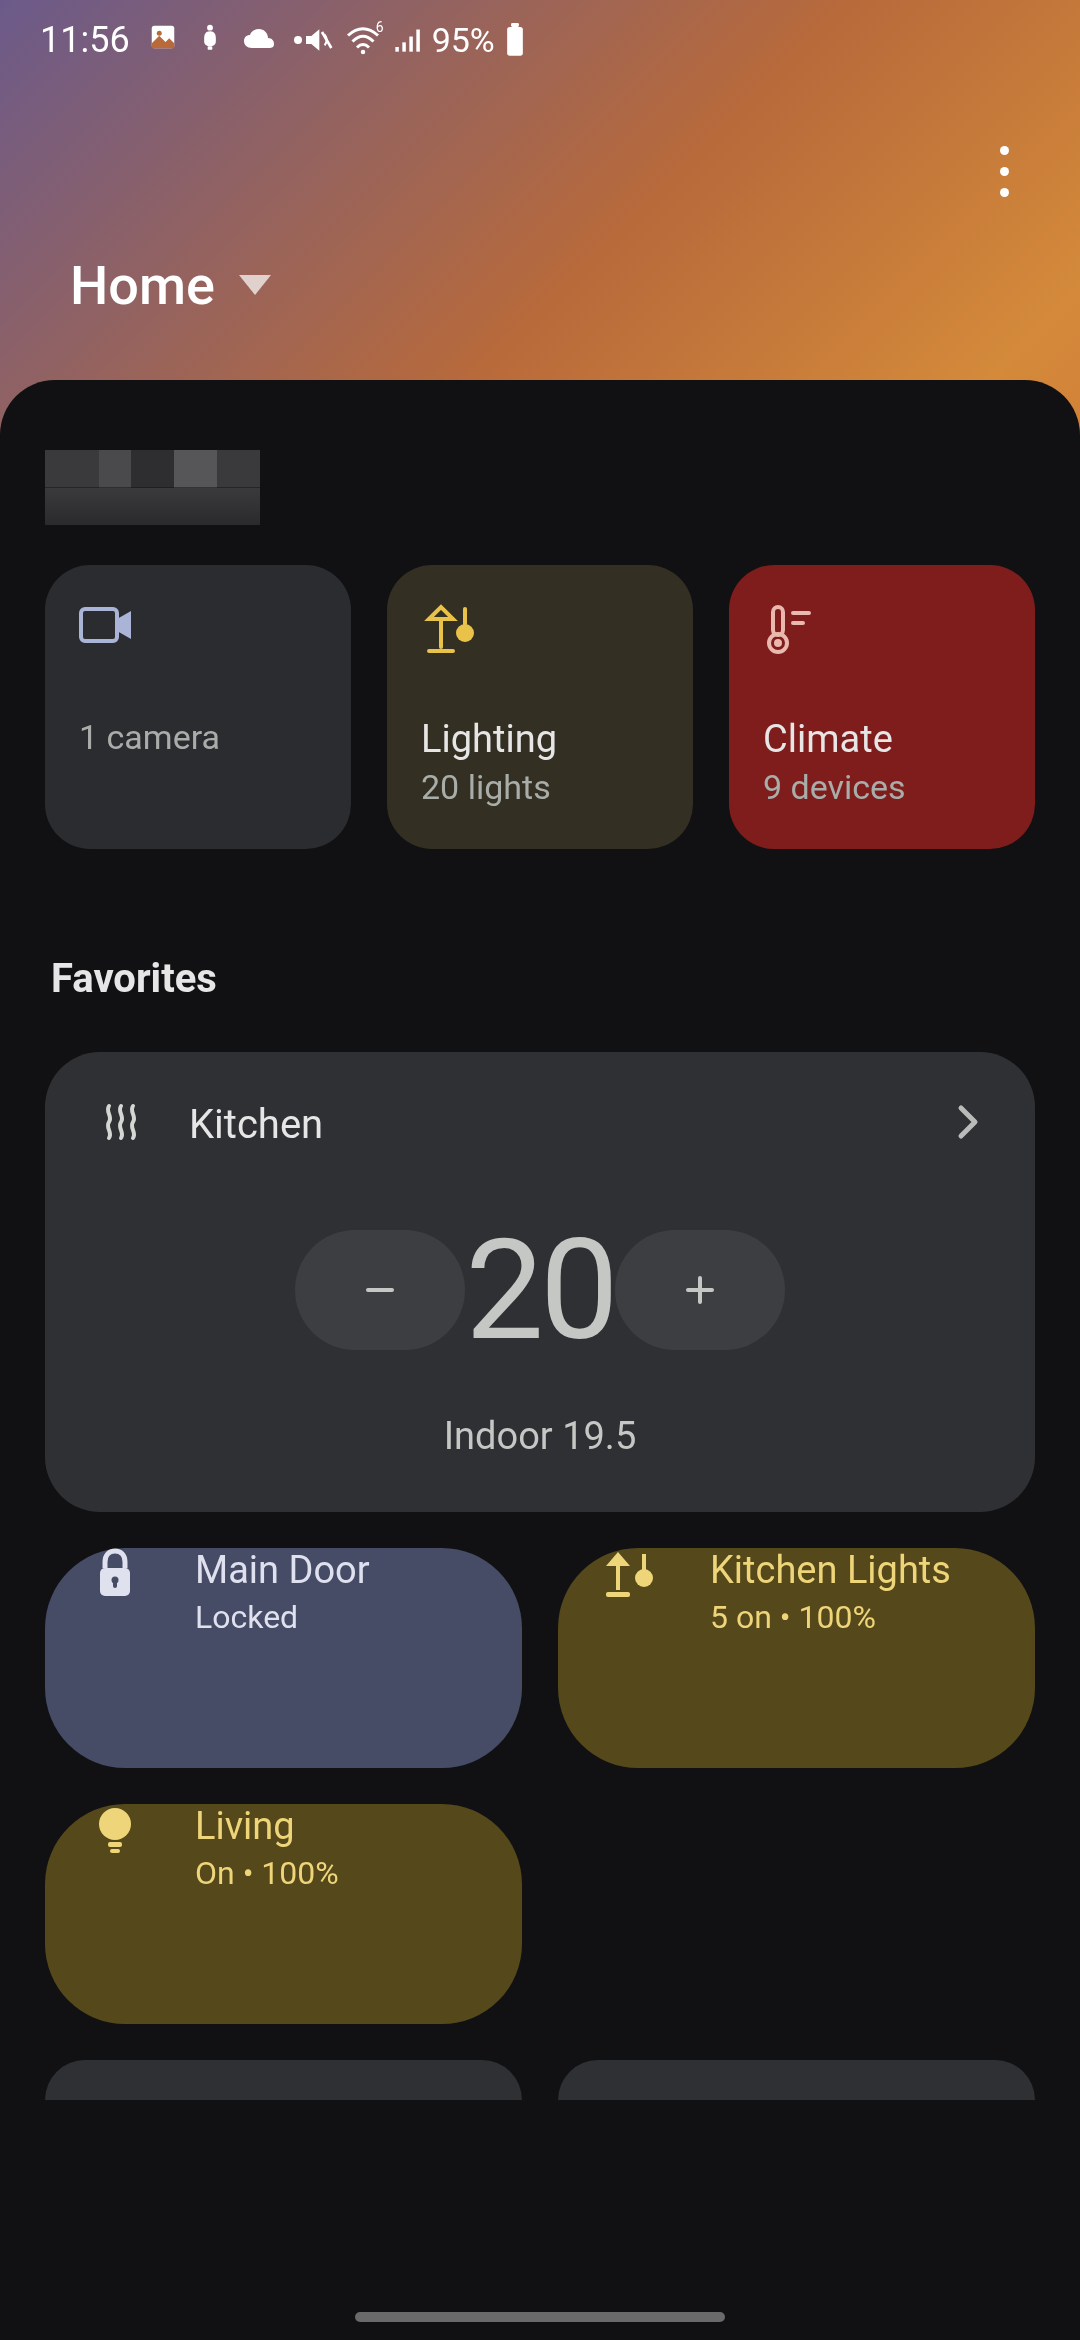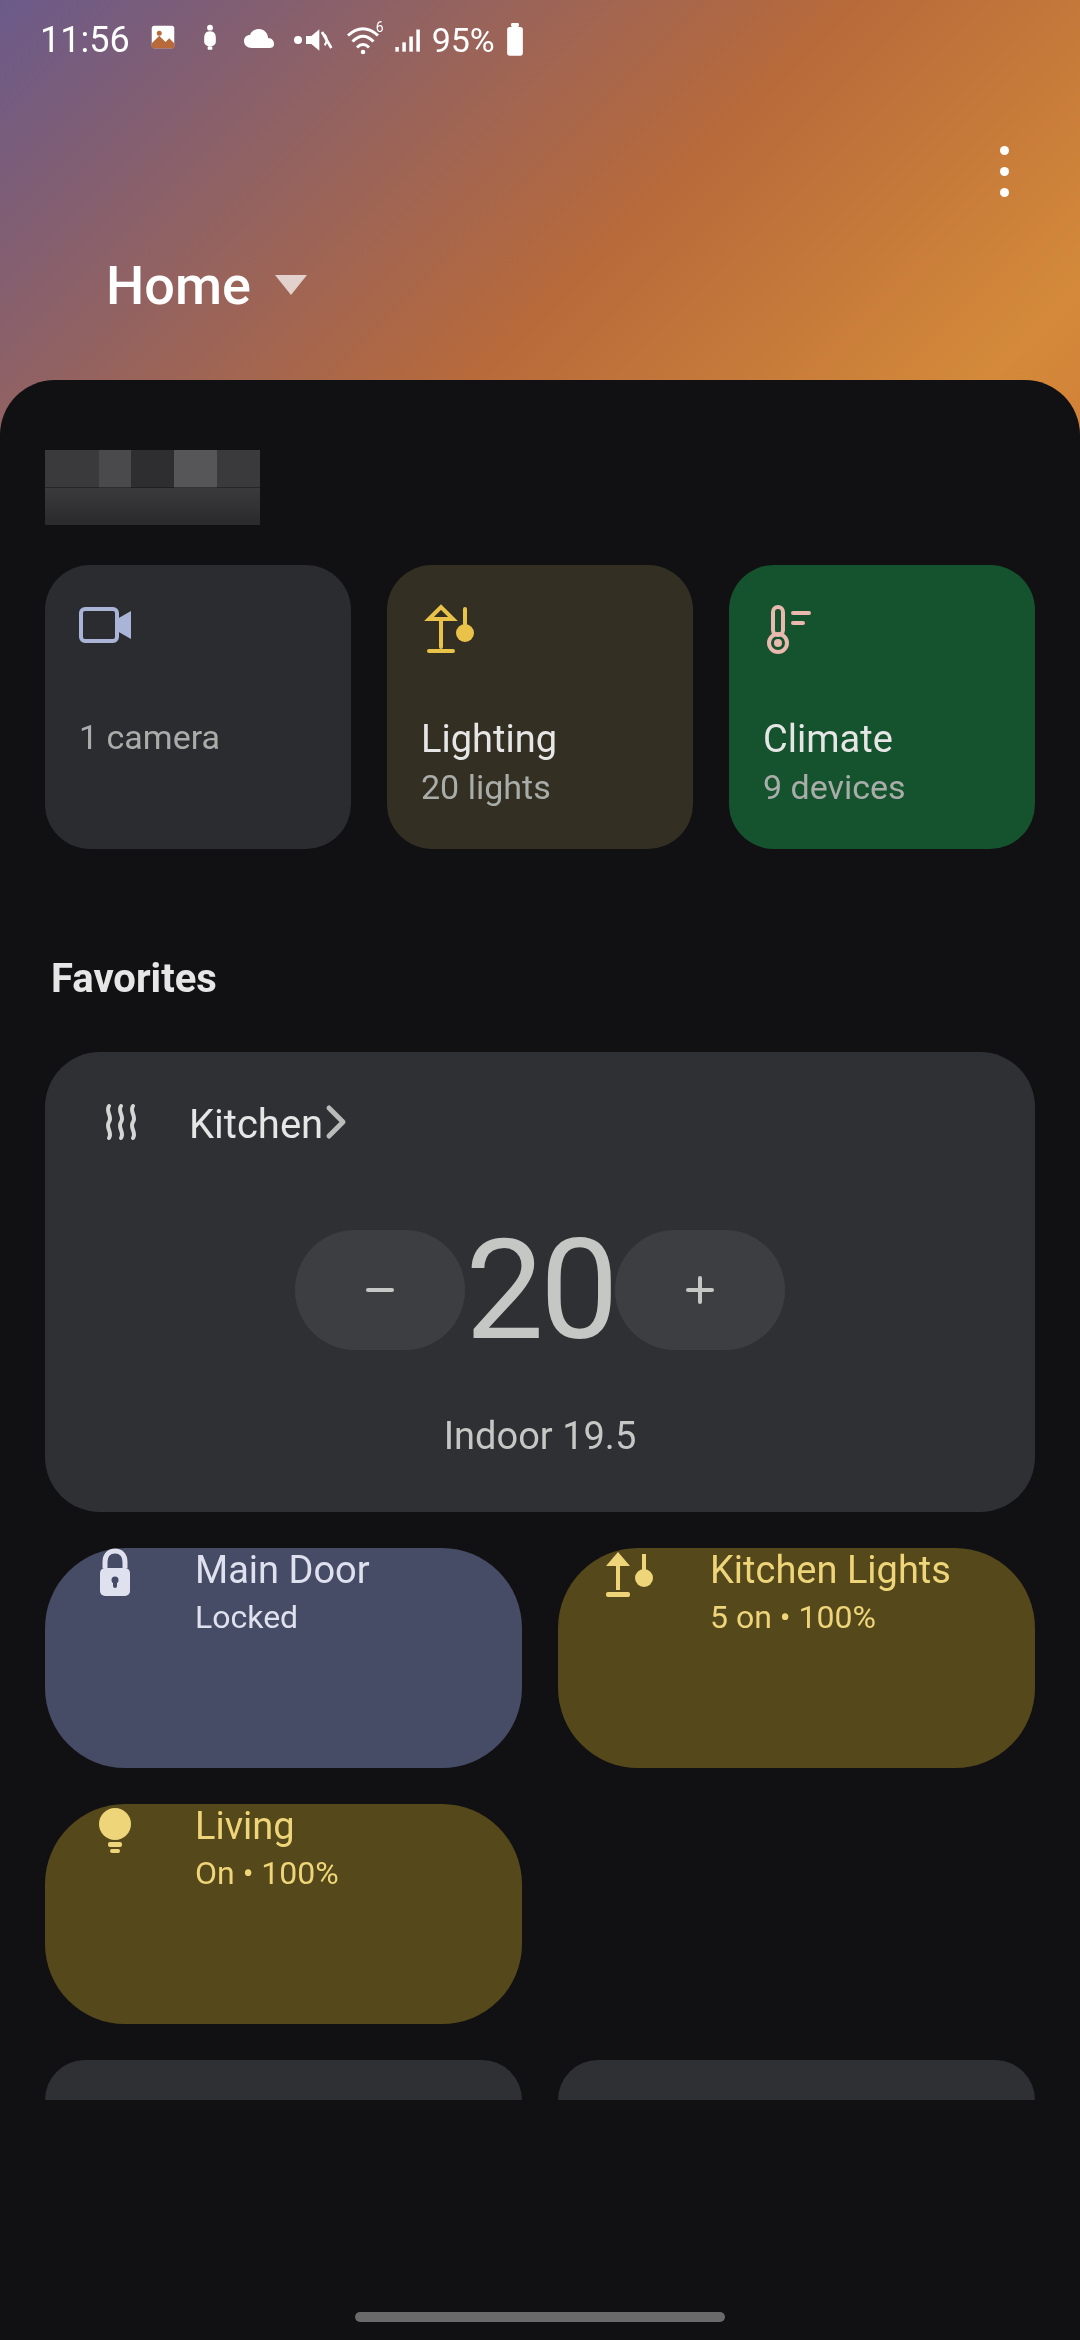--- a/index.html
+++ b/index.html
@@ -38,21 +38,21 @@
     gap: 12px;
     padding: 16px;
     cursor: pointer;
   }
   .more-btn span { width: 9px; height: 9px; border-radius: 50%; background: #fff; }
 
   .home-row {
     display: flex;
     align-items: center;
     gap: 24px;
-    padding: 0 106px;
+    padding: 0 70px;
     height: 130px;
   }
   .home-title { color: #fff; font-size: 54px; font-weight: 500; }
   .chevron-down-tri {
     width: 0; height: 0;
     border-left: 16px solid transparent;
     border-right: 16px solid transparent;
     border-top: 20px solid rgba(255,255,255,0.7);
   }
 
@@ -85,35 +85,35 @@
     flex: 1;
     border-radius: 45px;
     padding: 38px 34px 42px 34px;
     display: flex;
     flex-direction: column;
     gap: 62px;
     cursor: pointer;
   }
   .cat-cameras  { background: #2a2c30; }
   .cat-lighting { background: #332f22; }
-  .cat-climate  { background: #14532d; }
+  .cat-climate  { background: #7f1d1d; }
   .cat-icon { height: 52px; }
   .cat-text { display: flex; flex-direction: column; gap: 6px; }
   .cat-title { font-size: 38px; font-weight: 400; color: #e6e6e6; }
   .cat-sub   { font-size: 34px; color: #a9ada9; }
 
   .section-title { font-size: 40px; font-weight: 700; color: #e6e6e6; margin: 106px 0 50px 6px; }
 
   
   .thermo {
     background: #2e3033;
     border-radius: 55px;
     padding: 48px 54px 54px 54px;
   }
-  .thermo-head { display: flex; align-items: center; }
+  .thermo-head { display: flex; align-items: center; justify-content: space-between; }
   .thermo-head-left { display: flex; align-items: center; gap: 46px; }
   .thermo-label { font-size: 40px; color: #e6e6e6; }
 
   .thermo-body { display: flex; align-items: center; justify-content: center; margin-top: 60px; }
   .round-btn {
     width: 170px; height: 120px;
     border-radius: 60px;
     background: #3c3e41;
     display: flex; align-items: center; justify-content: center;
     cursor: pointer;

